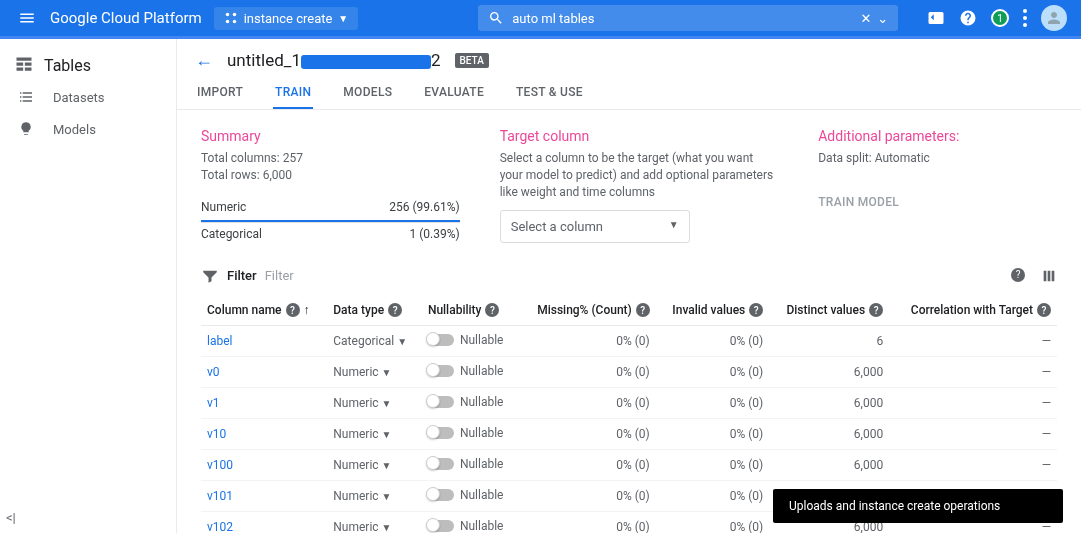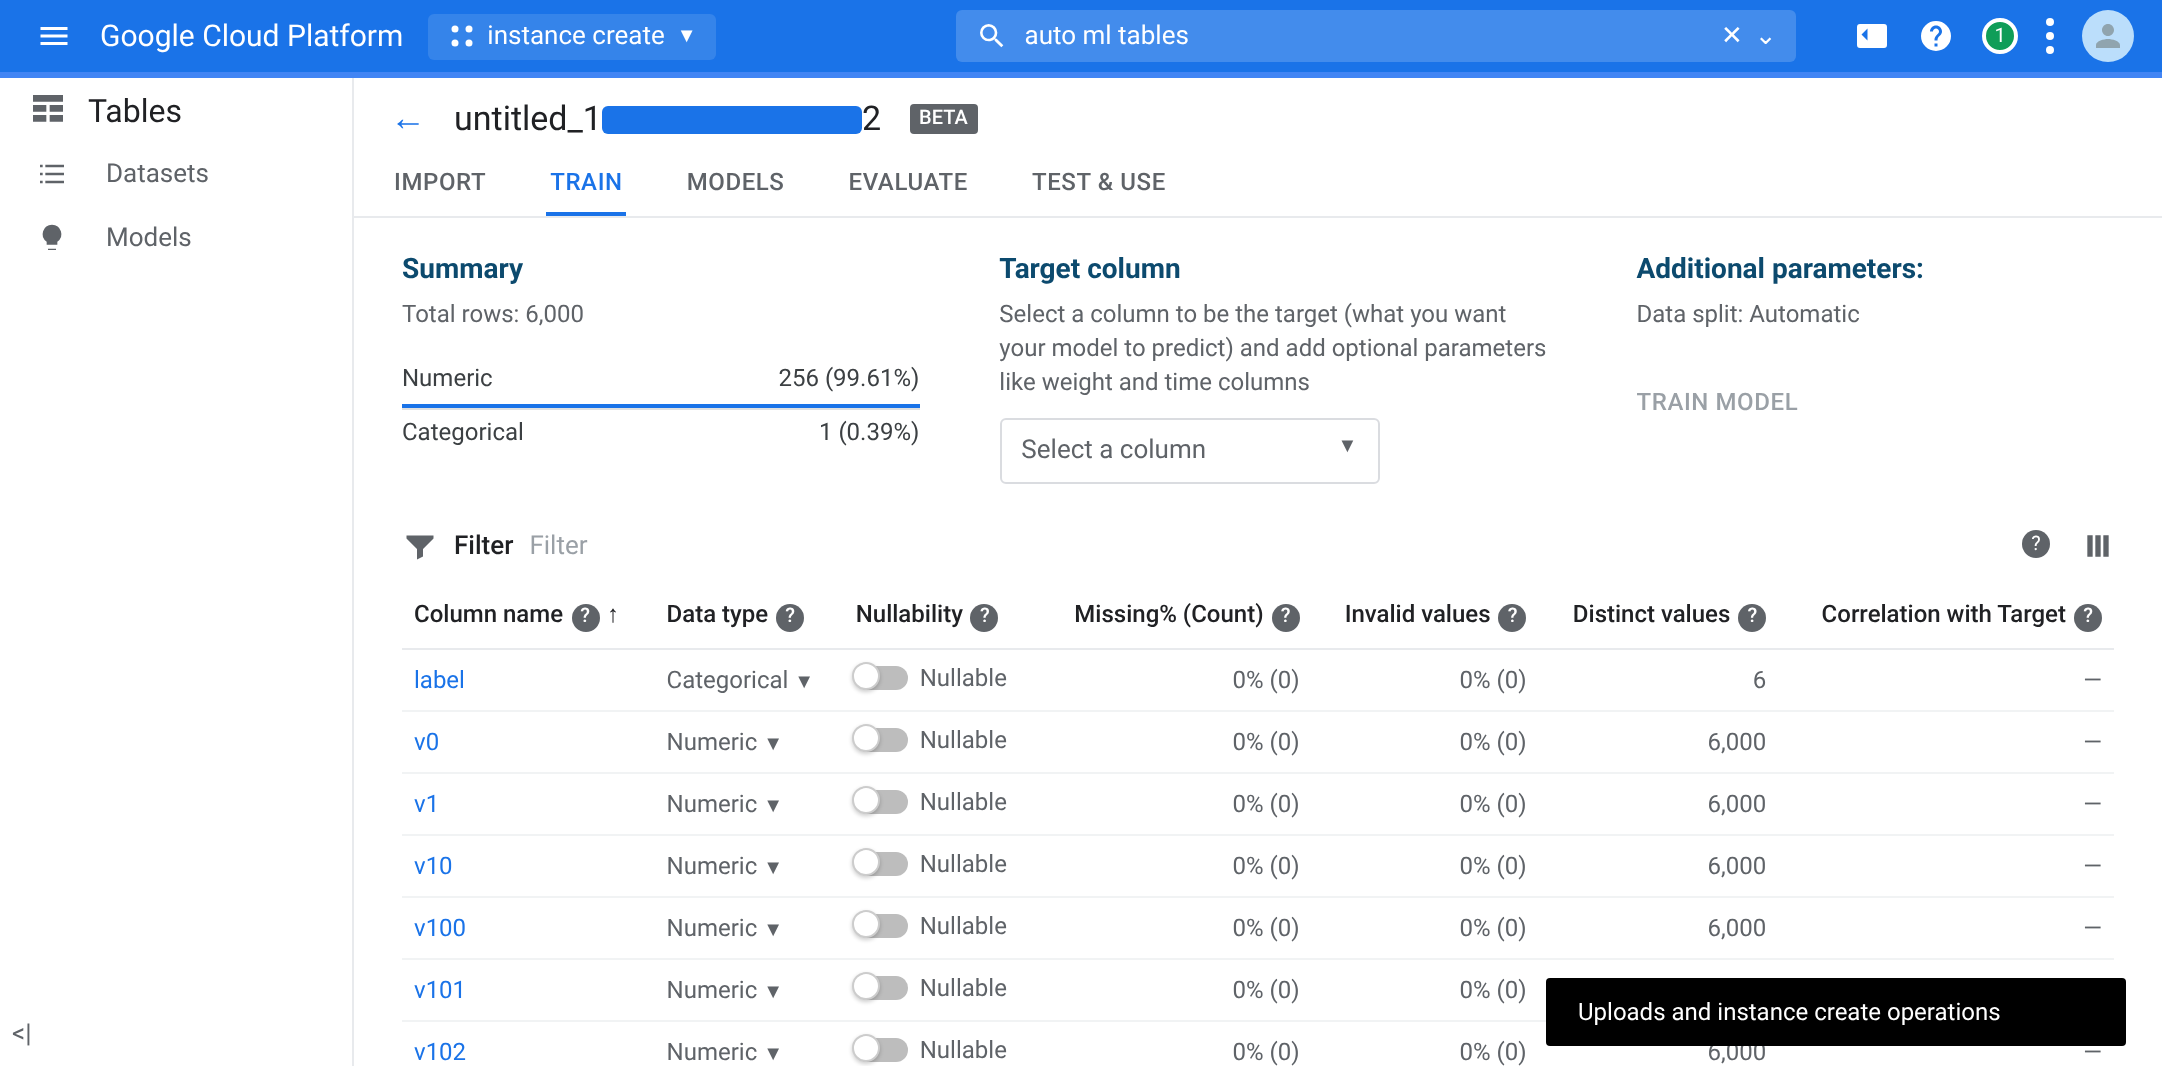--- a/index.html
+++ b/index.html
@@ -7,36 +7,36 @@
 .topbar{background:#1a73e8;height:36px;display:flex;align-items:center;color:#fff;padding:0 8px}
 .menu-icon{padding:0 10px;cursor:pointer}
 .brand{font-size:15px;padding:0 12px 0 4px}
 .project-sel{display:flex;align-items:center;gap:6px;background:rgba(255,255,255,0.12);padding:4px 10px;border-radius:3px;cursor:pointer;font-size:13px}
 .search-wrap{margin-left:120px;display:flex;align-items:center;background:rgba(255,255,255,0.18);border-radius:3px;padding:0 10px;height:26px;width:420px}
 .search-wrap input{background:transparent;border:none;outline:none;color:#fff;font-size:13px;margin-left:8px;flex:1}
 .search-wrap input::placeholder{color:rgba(255,255,255,0.85)}
 .top-right{margin-left:auto;display:flex;align-items:center;gap:14px;padding-right:6px}
 .top-divider{height:3px;background:#4285f4}
 .layout{display:flex;height:calc(533px - 39px)}
-.sidebar{width:176px;border-right:0;}
+.sidebar{width:176px;border-right:0;padding-top:10px}
 .side-title{display:flex;align-items:center;gap:10px;padding:6px 14px;font-size:16px;color:#202124}
 .side-item{display:flex;align-items:center;gap:19px;padding:8px 18px;color:#5f6368;font-size:13px;cursor:pointer}
 .collapse{position:absolute;left:6px;bottom:8px;color:#5f6368;cursor:pointer;font-size:13px}
 .main{flex:1;display:flex;flex-direction:column;overflow:hidden;border-left:1px solid #e8eaed}
 .pagehead{display:flex;align-items:center;gap:14px;padding:10px 18px 6px}
 .back-arrow{color:#1a73e8;cursor:pointer;font-size:18px}
 .ds-title{font-size:17px;color:#202124}
 .redact{display:inline-block;width:130px;height:14px;background:#1a73e8;border-radius:3px;vertical-align:middle}
 .beta{background:#5f6368;color:#fff;font-size:10px;padding:2px 5px;border-radius:2px;font-weight:500}
 .tabs{display:flex;gap:28px;padding:0 18px;border-bottom:1px solid #e8eaed;font-size:12px;font-weight:500;color:#5f6368}
 .tab{padding:8px 2px;cursor:pointer;letter-spacing:0.3px}
 .tab.active{color:#1a73e8;border-bottom:2px solid #1a73e8}
 .content{flex:1;overflow:auto;padding:18px 24px 0;background:#fff}
 .panels{display:flex;gap:40px;margin-bottom:16px}
-.panel-title{font-size:14px;font-weight:700;color:#0c4a6e;margin-bottom:6px}
+.panel-title{font-size:14px;font-weight:400;color:#ec4899;margin-bottom:6px}
 .panel-sub{font-size:12px;color:#5f6368;line-height:1.4}
 .summary{width:260px}
 .summary-bar{margin-top:12px;font-size:12px}
 .bar-row{display:flex;justify-content:space-between;padding:4px 0;border-top:1px solid #e0e0e0}
 .bar-row:first-child{border-top:none}
 .bar-line{height:2px;background:#1a73e8;margin-top:2px}
 .target{width:280px}
 .select-box{margin-top:10px;border:1px solid #dadce0;border-radius:3px;padding:8px 10px;display:flex;justify-content:space-between;align-items:flex-start;font-size:13px;color:#5f6368;cursor:pointer;width:190px}
 .addl{width:240px}
 .edit-btn{margin-top:12px;border:1px solid #dadce0;color:#1a73e8;background:#fff;padding:8px 14px;font-size:12px;font-weight:500;border-radius:3px;cursor:pointer;letter-spacing:0.3px}
@@ -146,20 +146,21 @@
       <div class="tab active">TRAIN</div>
       <div class="tab">MODELS</div>
       <div class="tab">EVALUATE</div>
       <div class="tab">TEST &amp; USE</div>
     </div>
 
     <div class="content">
       <div class="panels">
         <div class="summary">
           <div class="panel-title">Summary</div>
+          <div class="panel-sub"><span>Total columns:</span> <span>257</span></div>
           <div class="panel-sub"><span>Total rows:</span> <span>6,000</span></div>
           <div class="summary-bar">
             <div class="bar-row">
                 <span>Numeric</span>
                 <span>256 (99.61%)</span>
               </div>
             <div class="bar-line"></div>
             <div class="bar-row">
                 <span>Categorical</span>
                 <span>1 (0.39%)</span>

